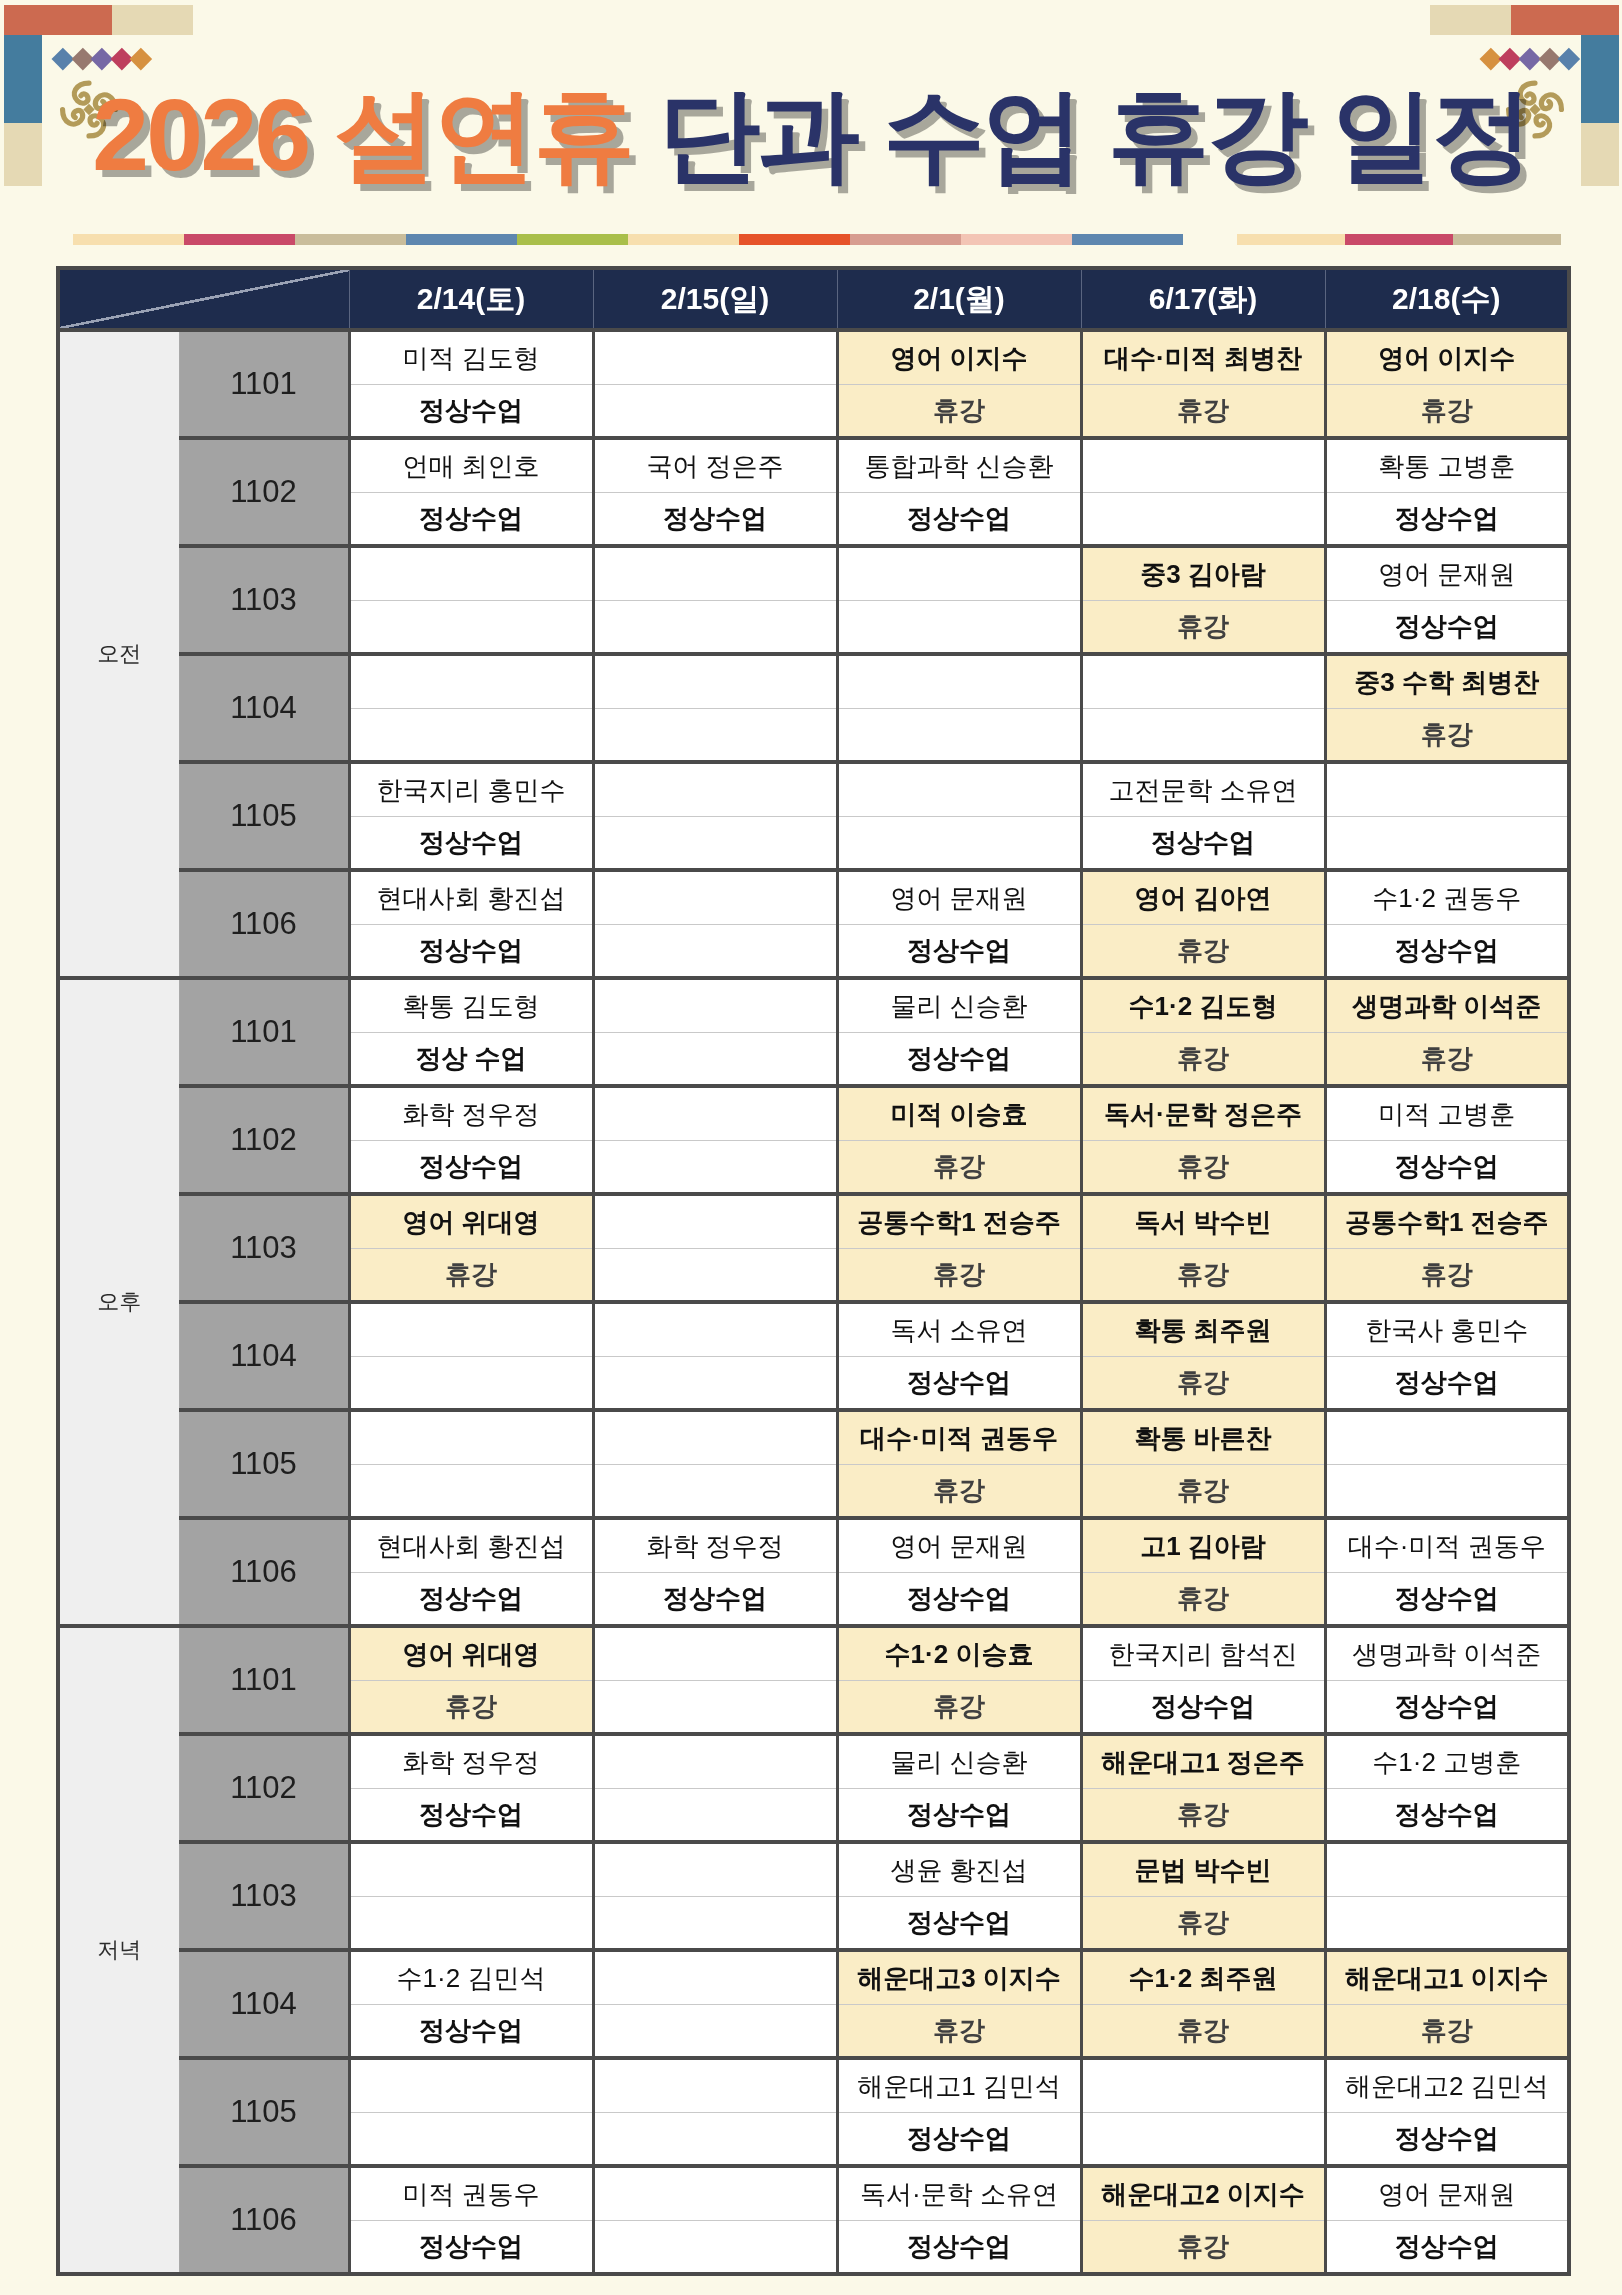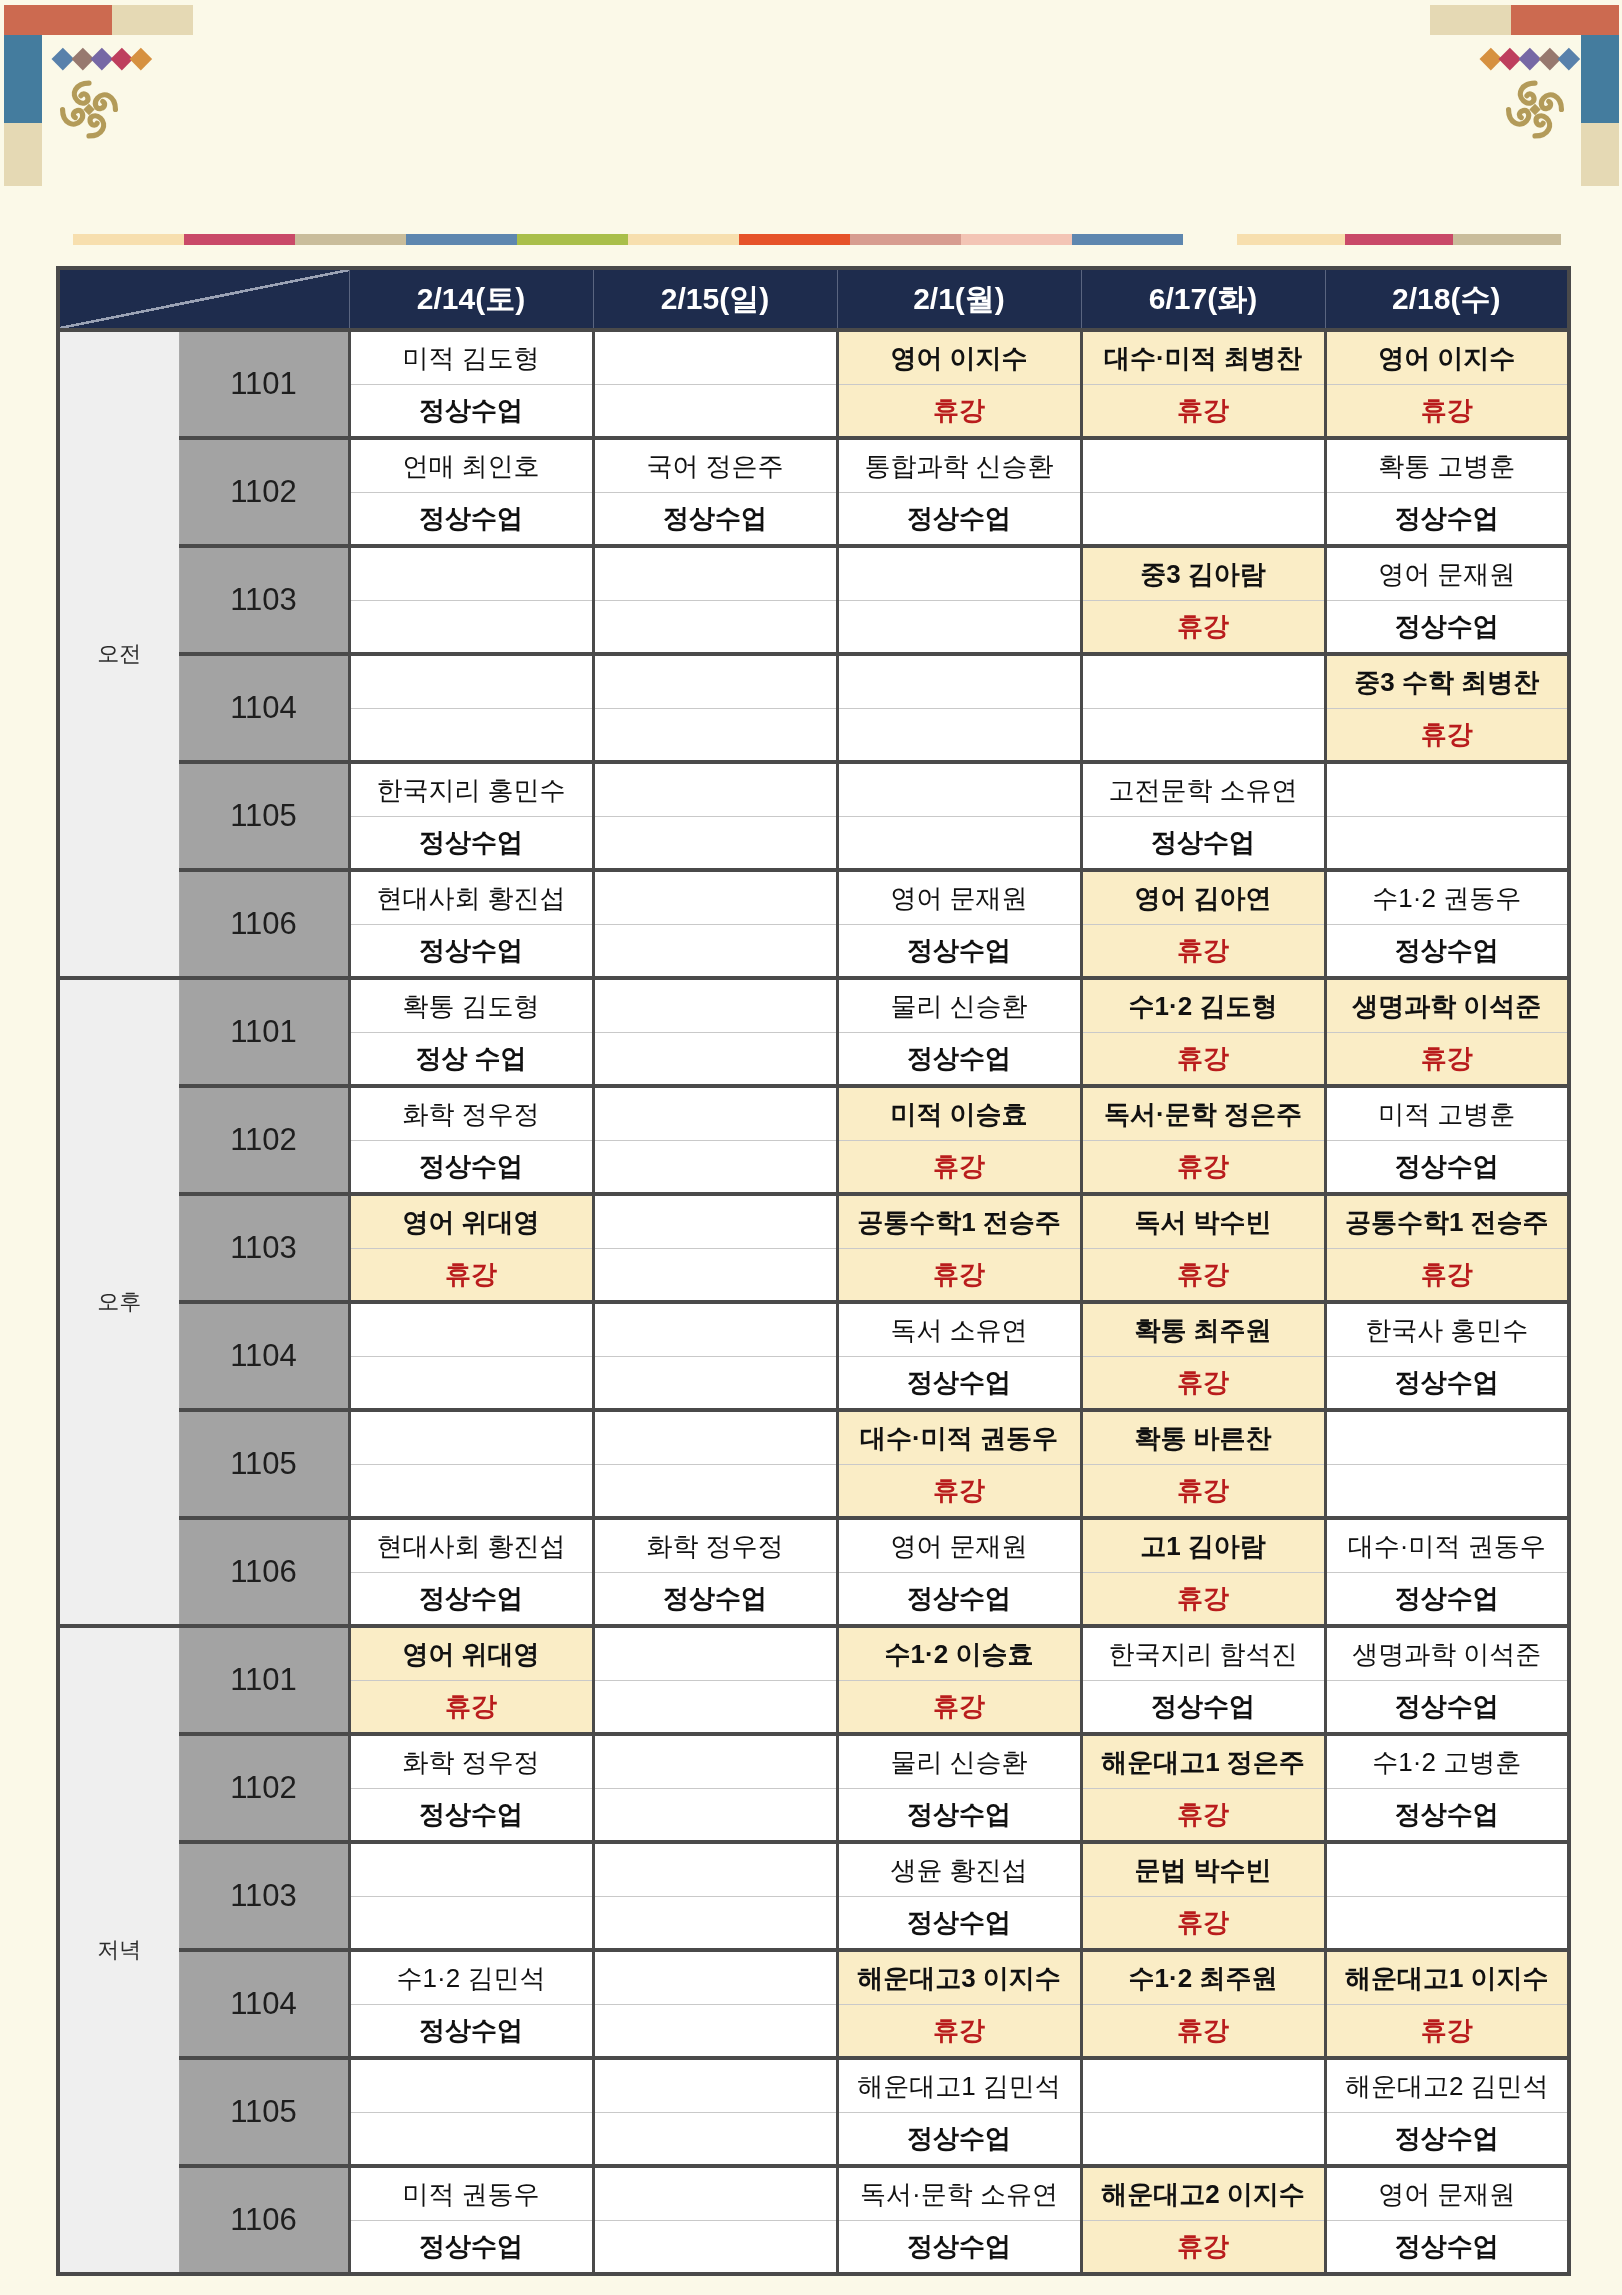--- a/index.html
+++ b/index.html
@@ -57,21 +57,21 @@
     background:#FFFFFF; height:52px;
     font-size:26px; font-weight:500; color:#111;
     border-left:3.3px solid #4A4A4A;
   }
   td.cell-status {
     background:#FFFFFF; height:51px;
     font-size:26px; font-weight:700; color:#111;
     border-left:3.3px solid #4A4A4A; border-top:1.3px solid #C9C9C9;
   }
   td.cancel { background:#FAEDC6;font-weight:bold; }
-  td.cell-status.cancel { color:#b91c1c; }
+  td.cell-status.cancel { color:#404040; }
   tr.group-start > td { border-top:4.6px solid #4A4A4A; }
 </style>
 </head>
 <body>
 
 <div id="page">
 
   <div>
     <div class="patch" style="left:3.9px;top:5.2px;width:108px;height:30px;background:#CC6A50;"></div>
     <div class="patch" style="left:112px;top:5.2px;width:81px;height:30px;background:#E5D9B4;"></div>
@@ -111,20 +111,23 @@
       <g fill="none" stroke="currentColor" stroke-width="9" stroke-linecap="round">
         <path d="M60 14 C 36 14 28 34 40 45 C 49 53 60 48 58 39 C 56 32 49 31 46 36"></path>
         <path d="M106 60 C 106 36 86 28 75 40 C 67 49 72 60 81 58 C 88 56 89 49 84 46"></path>
         <path d="M60 106 C 84 106 92 86 80 75 C 71 67 60 72 62 81 C 64 88 71 89 74 84"></path>
         <path d="M14 60 C 14 84 34 92 45 80 C 53 71 48 60 39 62 C 32 64 31 71 36 74"></path>
       </g>
       <rect x="53" y="53" width="14" height="14" fill="currentColor" transform="rotate(45 60 60)"></rect>
     </svg>
   </div>
 
+  <div class="title">
+    <span class="t-hl">2026 설연휴</span><span class="t-main"> 단과 수업 휴강 일정</span>
+  </div>
 
   <div class="strip">
       <div class="seg" style="width: 111px; background: rgb(247, 223, 174);"></div>
       <div class="seg" style="width: 111px; background: rgb(201, 74, 104);"></div>
       <div class="seg" style="width: 111px; background: rgb(201, 189, 155);"></div>
       <div class="seg" style="width: 111px; background: rgb(94, 135, 175);"></div>
       <div class="seg" style="width: 111px; background: rgb(169, 191, 74);"></div>
       <div class="seg" style="width: 111px; background: rgb(247, 223, 174);"></div>
       <div class="seg" style="width: 111px; background: rgb(230, 83, 41);"></div>
       <div class="seg" style="width: 111px; background: rgb(215, 157, 144);"></div>

